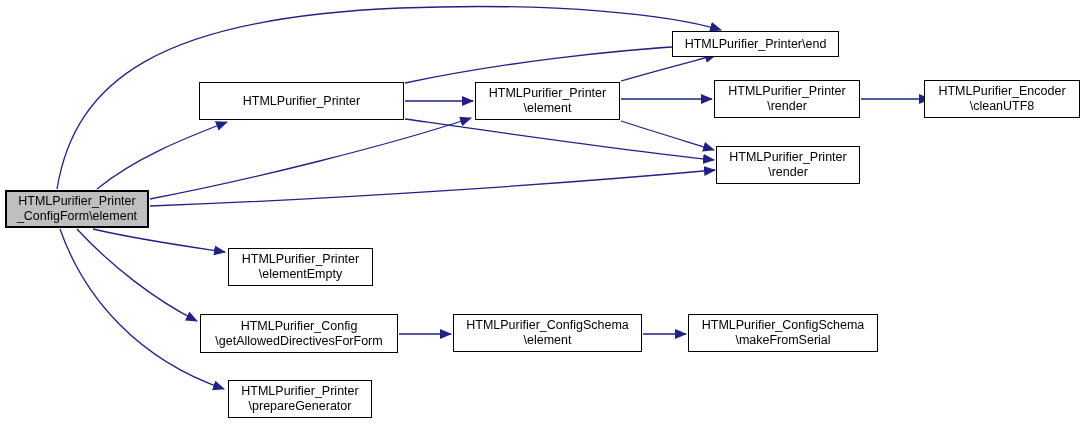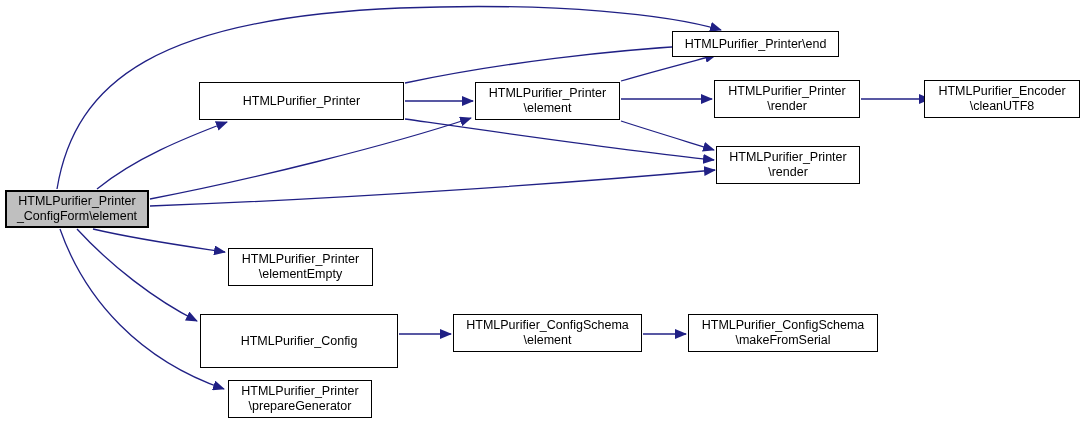--- a/index.html
+++ b/index.html
@@ -97,22 +97,23 @@
   <div class="node" style="left:716px;top:146px;width:144px;height:38px;">
     <span>HTMLPurifier_Printer</span>
     <span>\render</span>
   </div>
 
   <div class="node" style="left:228px;top:248px;width:145px;height:38px;">
     <span>HTMLPurifier_Printer</span>
     <span>\elementEmpty</span>
   </div>
 
-  <div class="node" style="left:200px;top:314px;width:198px;height:54px;">
+  <div class="node" style="left:200px;top:314px;width:198px;height:39px;">
     <span>HTMLPurifier_Config</span>
+    <span>\getAllowedDirectivesForForm</span>
   </div>
 
   <div class="node" style="left:453px;top:314px;width:189px;height:38px;">
     <span>HTMLPurifier_ConfigSchema</span>
     <span>\element</span>
   </div>
 
   <div class="node" style="left:688px;top:314px;width:190px;height:38px;">
     <span>HTMLPurifier_ConfigSchema</span>
     <span>\makeFromSerial</span>

